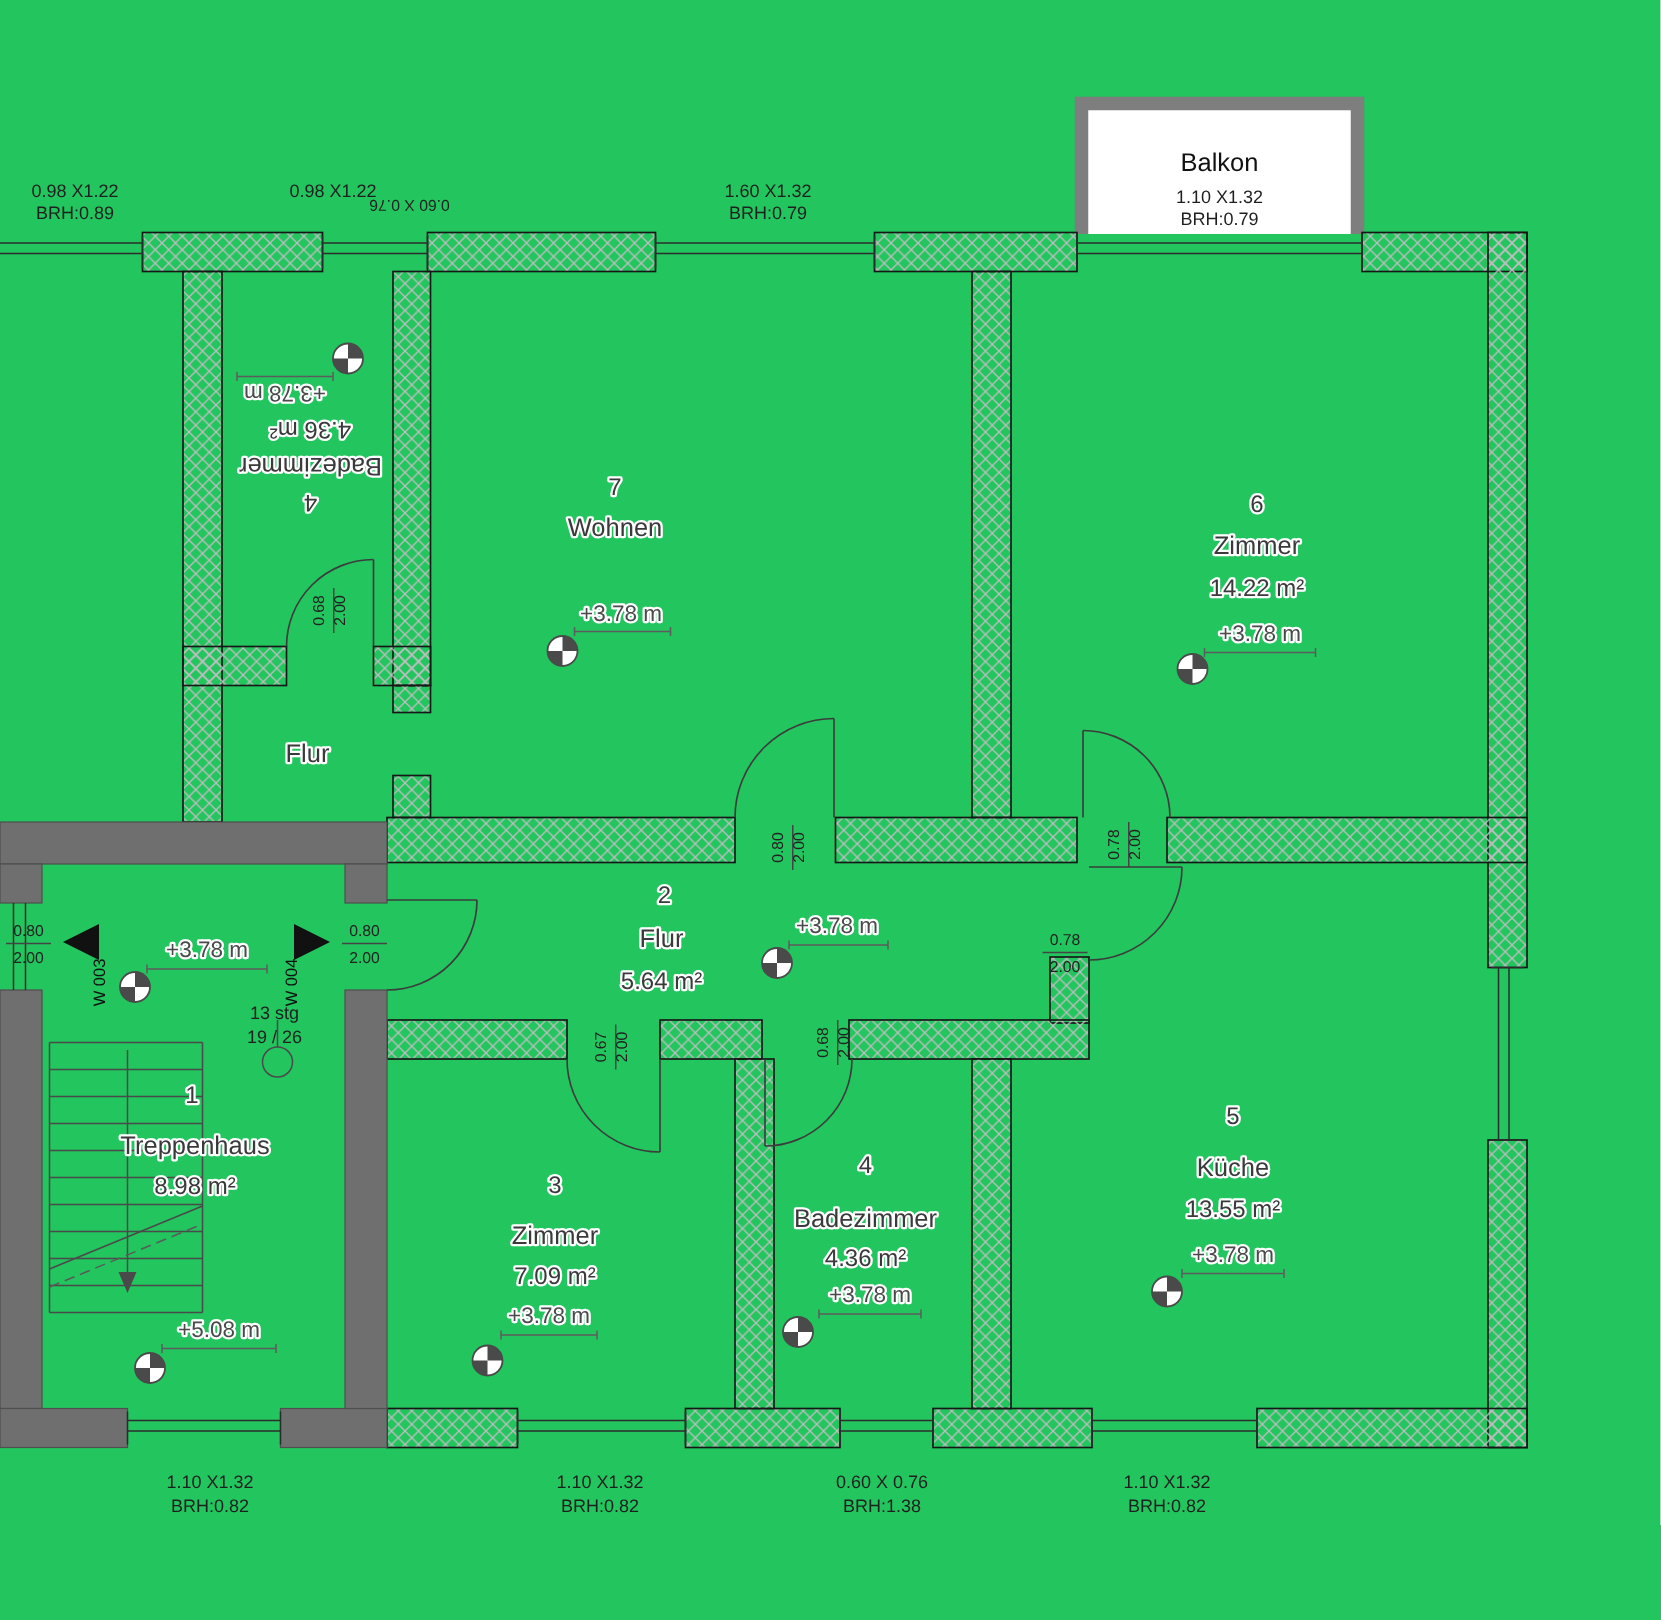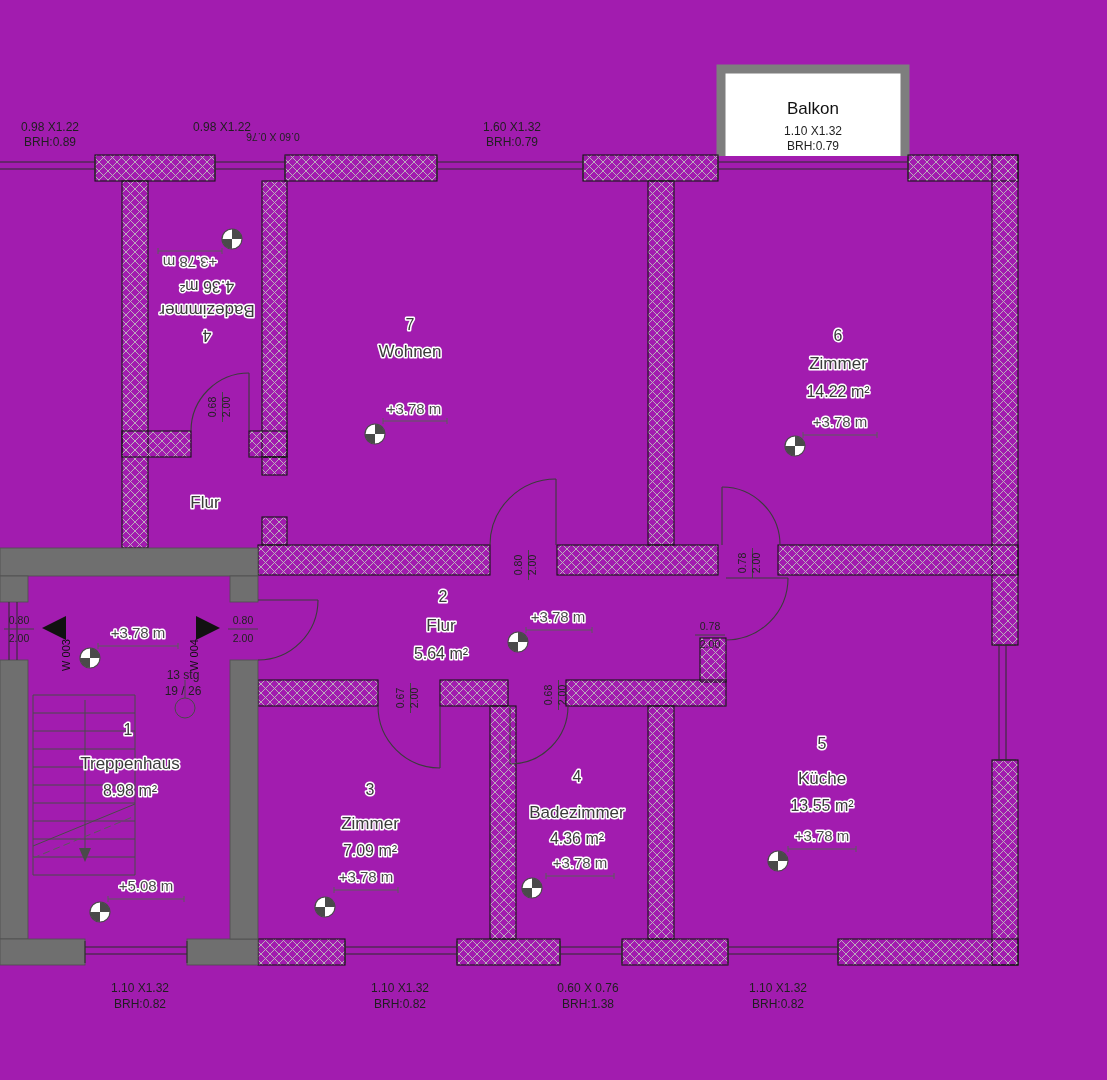--- a/index.html
+++ b/index.html
@@ -1,16 +1,16 @@
 <!DOCTYPE html>
 <html><head>
 <meta charset="utf-8">
 <style>
   html,body{margin:0;padding:0;background:#ffffff;}
-  .plan-wrap{position:relative;width:1107px;height:1080px;background:#a21caf;
+  .plan-wrap{position:relative;width:1107px;height:1080px;background:#22c55e;
              font-family:"Liberation Sans","DejaVu Sans",sans-serif;overflow:hidden;}
   svg{display:block;}
   text{font-family:"Liberation Sans","DejaVu Sans",sans-serif;fill:#3a3a3a;text-anchor:middle;}
   .t-room{font-size:17px;}
   .t-num{font-size:16px;}
   .t-area{font-size:16px;}
   .t-elev{font-size:15px;fill:#4a4a4a;}
   .t-dim{font-size:12px;fill:#1f1f1f;}
   .t-door{font-size:10.5px;fill:#222;}
   .t-wlabel{font-size:11px;fill:#111;}

